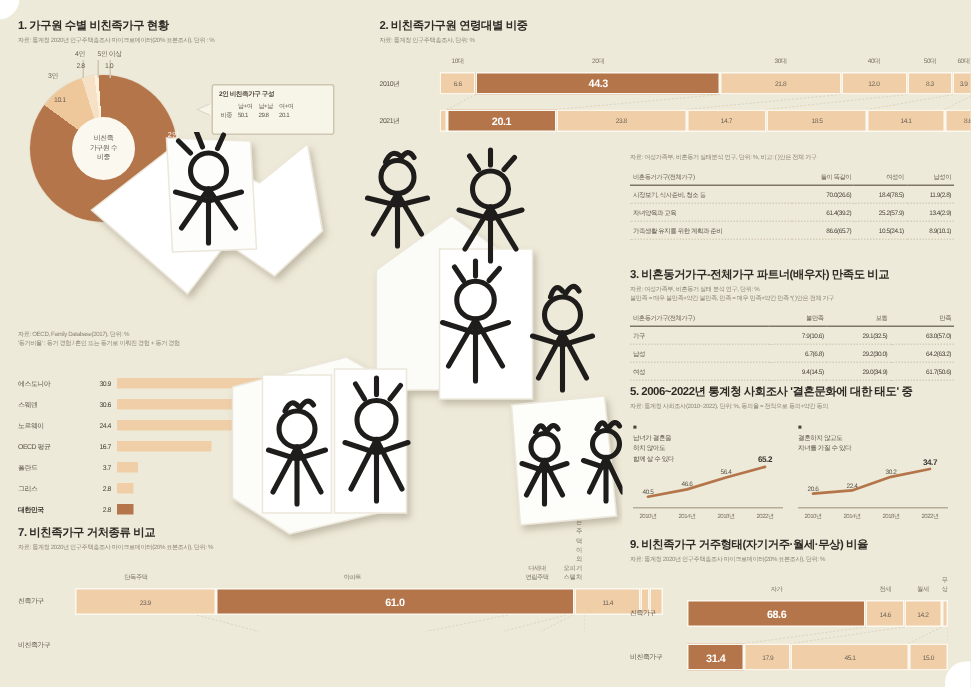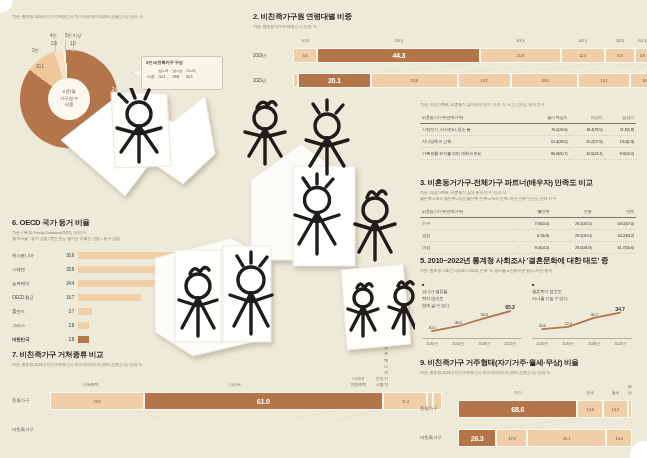--- a/index.html
+++ b/index.html
@@ -110,20 +110,21 @@
 </style>
 </head>
 <body>
 
 <div class="page">
   <div class="sheet"></div>
   <div class="corner c-tl"></div>
   <div class="corner c-br"></div>
 
   <div class="panel" id="sec1">
+    <div class="sec-title">1. 가구원 수별 비친족가구 현황</div>
     <div class="sec-src">자료: 통계청 2020년 인구주택총조사 마이크로데이터(20% 표본조사), 단위 : %</div>
 
     <div class="pie-wrap">
       <div class="pie"></div>
       <div class="pie-hole">
         <span>비친족</span>
         <span>가구원 수</span>
         <span>비중</span>
       </div>
 
@@ -315,21 +316,21 @@
             <td>여성</td>
             <td>9.4(14.5)</td>
             <td>29.0(34.9)</td>
             <td>61.7(50.6)</td>
           </tr>
         </tbody>
     </table>
   </div>
 
   <div class="panel" id="sec5">
-    <div class="sec-title">5. 2010~2022년 통계청 사회조사 '결혼문화에 대한 태도' 중</div>
+    <div class="sec-title">5. 2006~2022년 통계청 사회조사 '결혼문화에 대한 태도' 중</div>
     <div class="sec-src">자료: 통계청 사회조사(2010~2022), 단위: %, 동의율 = 전적으로 동의+약간 동의</div>
     <div class="lc" id="lc0" style="left:2px;">
         <div class="kbadge" style="left: 0px; top: -6px;">■</div>
         <div class="cap">
           <div>남녀가 결혼을</div>
           <div>하지 않아도</div>
           <div>함께 살 수 있다</div>
         </div>
         <svg class="lcsvg" viewBox="0 0 100 34">
           <polyline points="10,27.15850144092219 36,22.236311239193085 62,14.328530259365998 88,7.227665706051873" fill="none" stroke="#b4754a" stroke-width="1.8" stroke-linecap="round" stroke-linejoin="round"></polyline>
@@ -361,21 +362,20 @@
         <div class="lcx">
           <span style="left: 10px;">2010년</span>
           <span style="left: 36px;">2014년</span>
           <span style="left: 62px;">2018년</span>
           <span style="left: 88px;">2022년</span>
         </div>
       </div>
   </div>
 
   <div class="panel" id="sec6">
-    <div class="sec-title">6. OECD 국가 동거 비율</div>
     <div class="sec-src">자료: OECD, Family Database(2017), 단위: %</div>
     <div class="sec-src" style="margin-top:0;">'동거비율' : 동거 경험 / 혼인 또는 동거로 이뤄진 경험 + 동거 경험</div>
     <div id="s6rows" style="position:absolute;top:32px;left:0;width:200px;">
         <div class="oecd-row" style="top: 0px;">
           <div class="oecd-name">에스토니아</div>
           <div class="oecd-val">30.9</div>
           <div class="oecd-bar" style="width: 115.875px;"></div>
         </div>
         <div class="oecd-row" style="top: 14px;">
           <div class="oecd-name">스웨덴</div>
@@ -468,21 +468,21 @@
         </div>
         <div class="seg lite" style="width: 14.2142%;">
           <span>14.2</span>
         </div>
         <div class="seg lite" style="width: 2.5025%;">
           <span></span>
         </div>
       </div>
     <div class="stack" id="s8r1" style="left:38px;width:174px;top:71px;height:18px;">
         <div class="seg hl" style="width: 22%;">
-          <span>26.3</span>
+          <span>31.4</span>
         </div>
         <div class="seg lite" style="width: 17.9%;">
           <span>17.9</span>
         </div>
         <div class="seg lite" style="width: 45.1%;">
           <span>45.1</span>
         </div>
         <div class="seg lite" style="width: 15%;">
           <span>15.0</span>
         </div>

